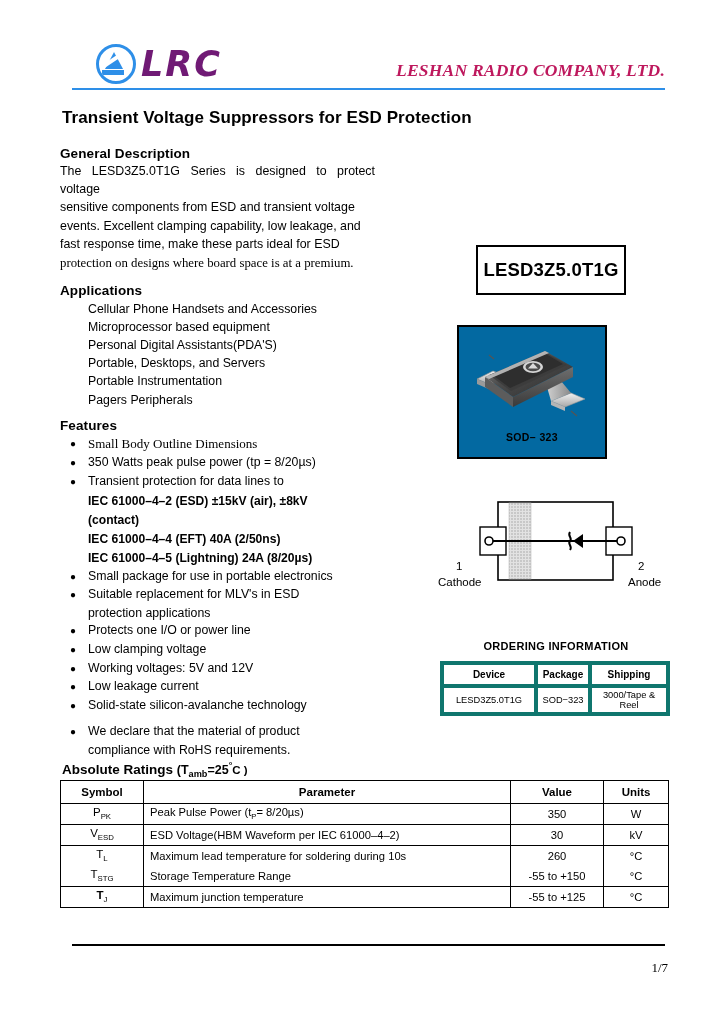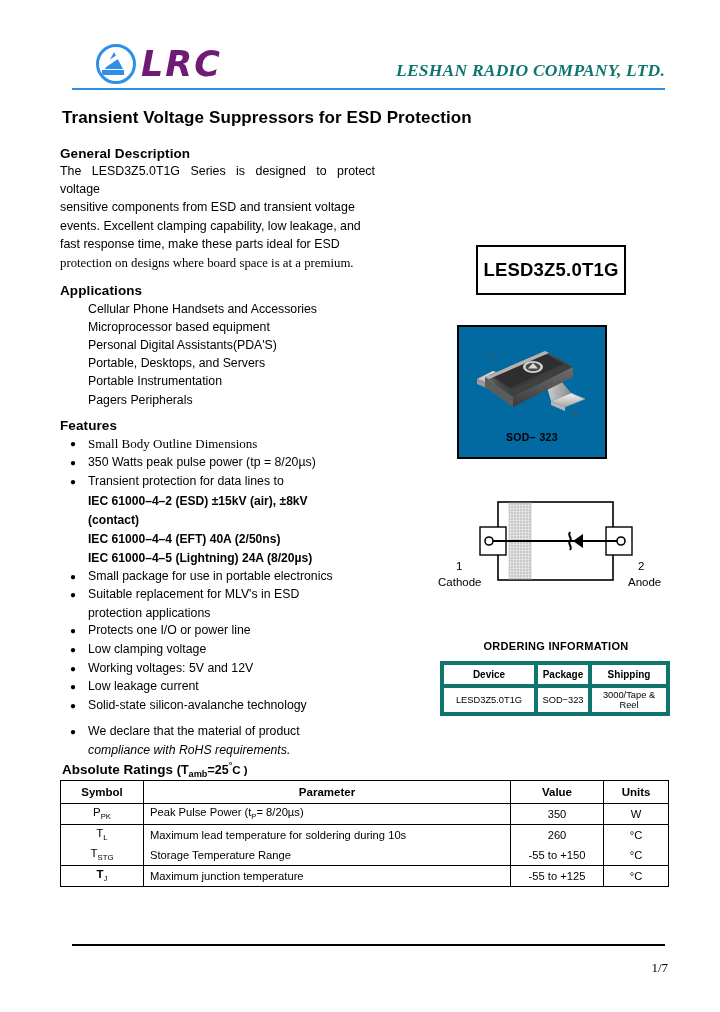--- a/index.html
+++ b/index.html
@@ -78,21 +78,21 @@
     line-height: 34px;
   }
   #company-name {
     position: absolute;
     right: 55px;
     top: 60px;
     font-family: "Liberation Serif", serif;
     font-weight: bold;
     font-style: italic;
     font-size: 17.5px;
-    color: #0f766e;
+    color: #be185d;
     white-space: nowrap;
     letter-spacing: 0.2px;
   }
   #header-rule {
     position: absolute;
     left: 72px;
     top: 88px;
     width: 593px;
     height: 2px;
     background: #2E8FE8;
@@ -416,21 +416,21 @@
         </div>
         <div class="feat-row">
           <span class="feat-bullet">●</span>
           <span class="feat-txt">Solid-state silicon-avalanche technology</span>
         </div>
         <div class="spacer-row"></div>
         <div class="feat-row">
           <span class="feat-bullet">●</span>
           <span class="feat-txt">We declare that the material of product</span>
         </div>
-        <div class="feat-sub" style="font-weight: normal; font-size: 12.3px; line-height: 17.6px; font-style: italic;">compliance with RoHS requirements.</div>
+        <div class="feat-sub" style="font-weight: normal; font-size: 12.3px; line-height: 17.6px;">compliance with RoHS requirements.</div>
       </div>
   </div>
 
 </div>
 
 <div id="partnum-box">
   <span>LESD3Z5.0T1G</span>
 </div>
 
 <div id="package-box">
@@ -544,20 +544,26 @@
     <th class="unit">Units</th>
   </tr>
     </thead>
   <tbody id="ratings-body">
       <tr>
         <td class="sym"><span>P</span><sub>PK</sub></td>
         <td class="param">Peak Pulse Power (t<sub>P</sub>= 8/20µs)</td>
         <td class="val">350</td>
         <td class="unit">W</td>
       </tr>
+      <tr>
+        <td class="sym"><span>V</span><sub>ESD</sub></td>
+        <td class="param">ESD Voltage(HBM Waveform per IEC 61000–4–2)</td>
+        <td class="val">30</td>
+        <td class="unit">kV</td>
+      </tr>
       <tr class="nb">
         <td class="sym"><span>T</span><sub>L</sub></td>
         <td class="param">Maximum lead temperature for soldering during 10s</td>
         <td class="val">260</td>
         <td class="unit">°C</td>
       </tr>
       <tr class="nt">
         <td class="sym"><span>T</span><sub>STG</sub></td>
         <td class="param">Storage Temperature Range</td>
         <td class="val">-55 to +150</td>

